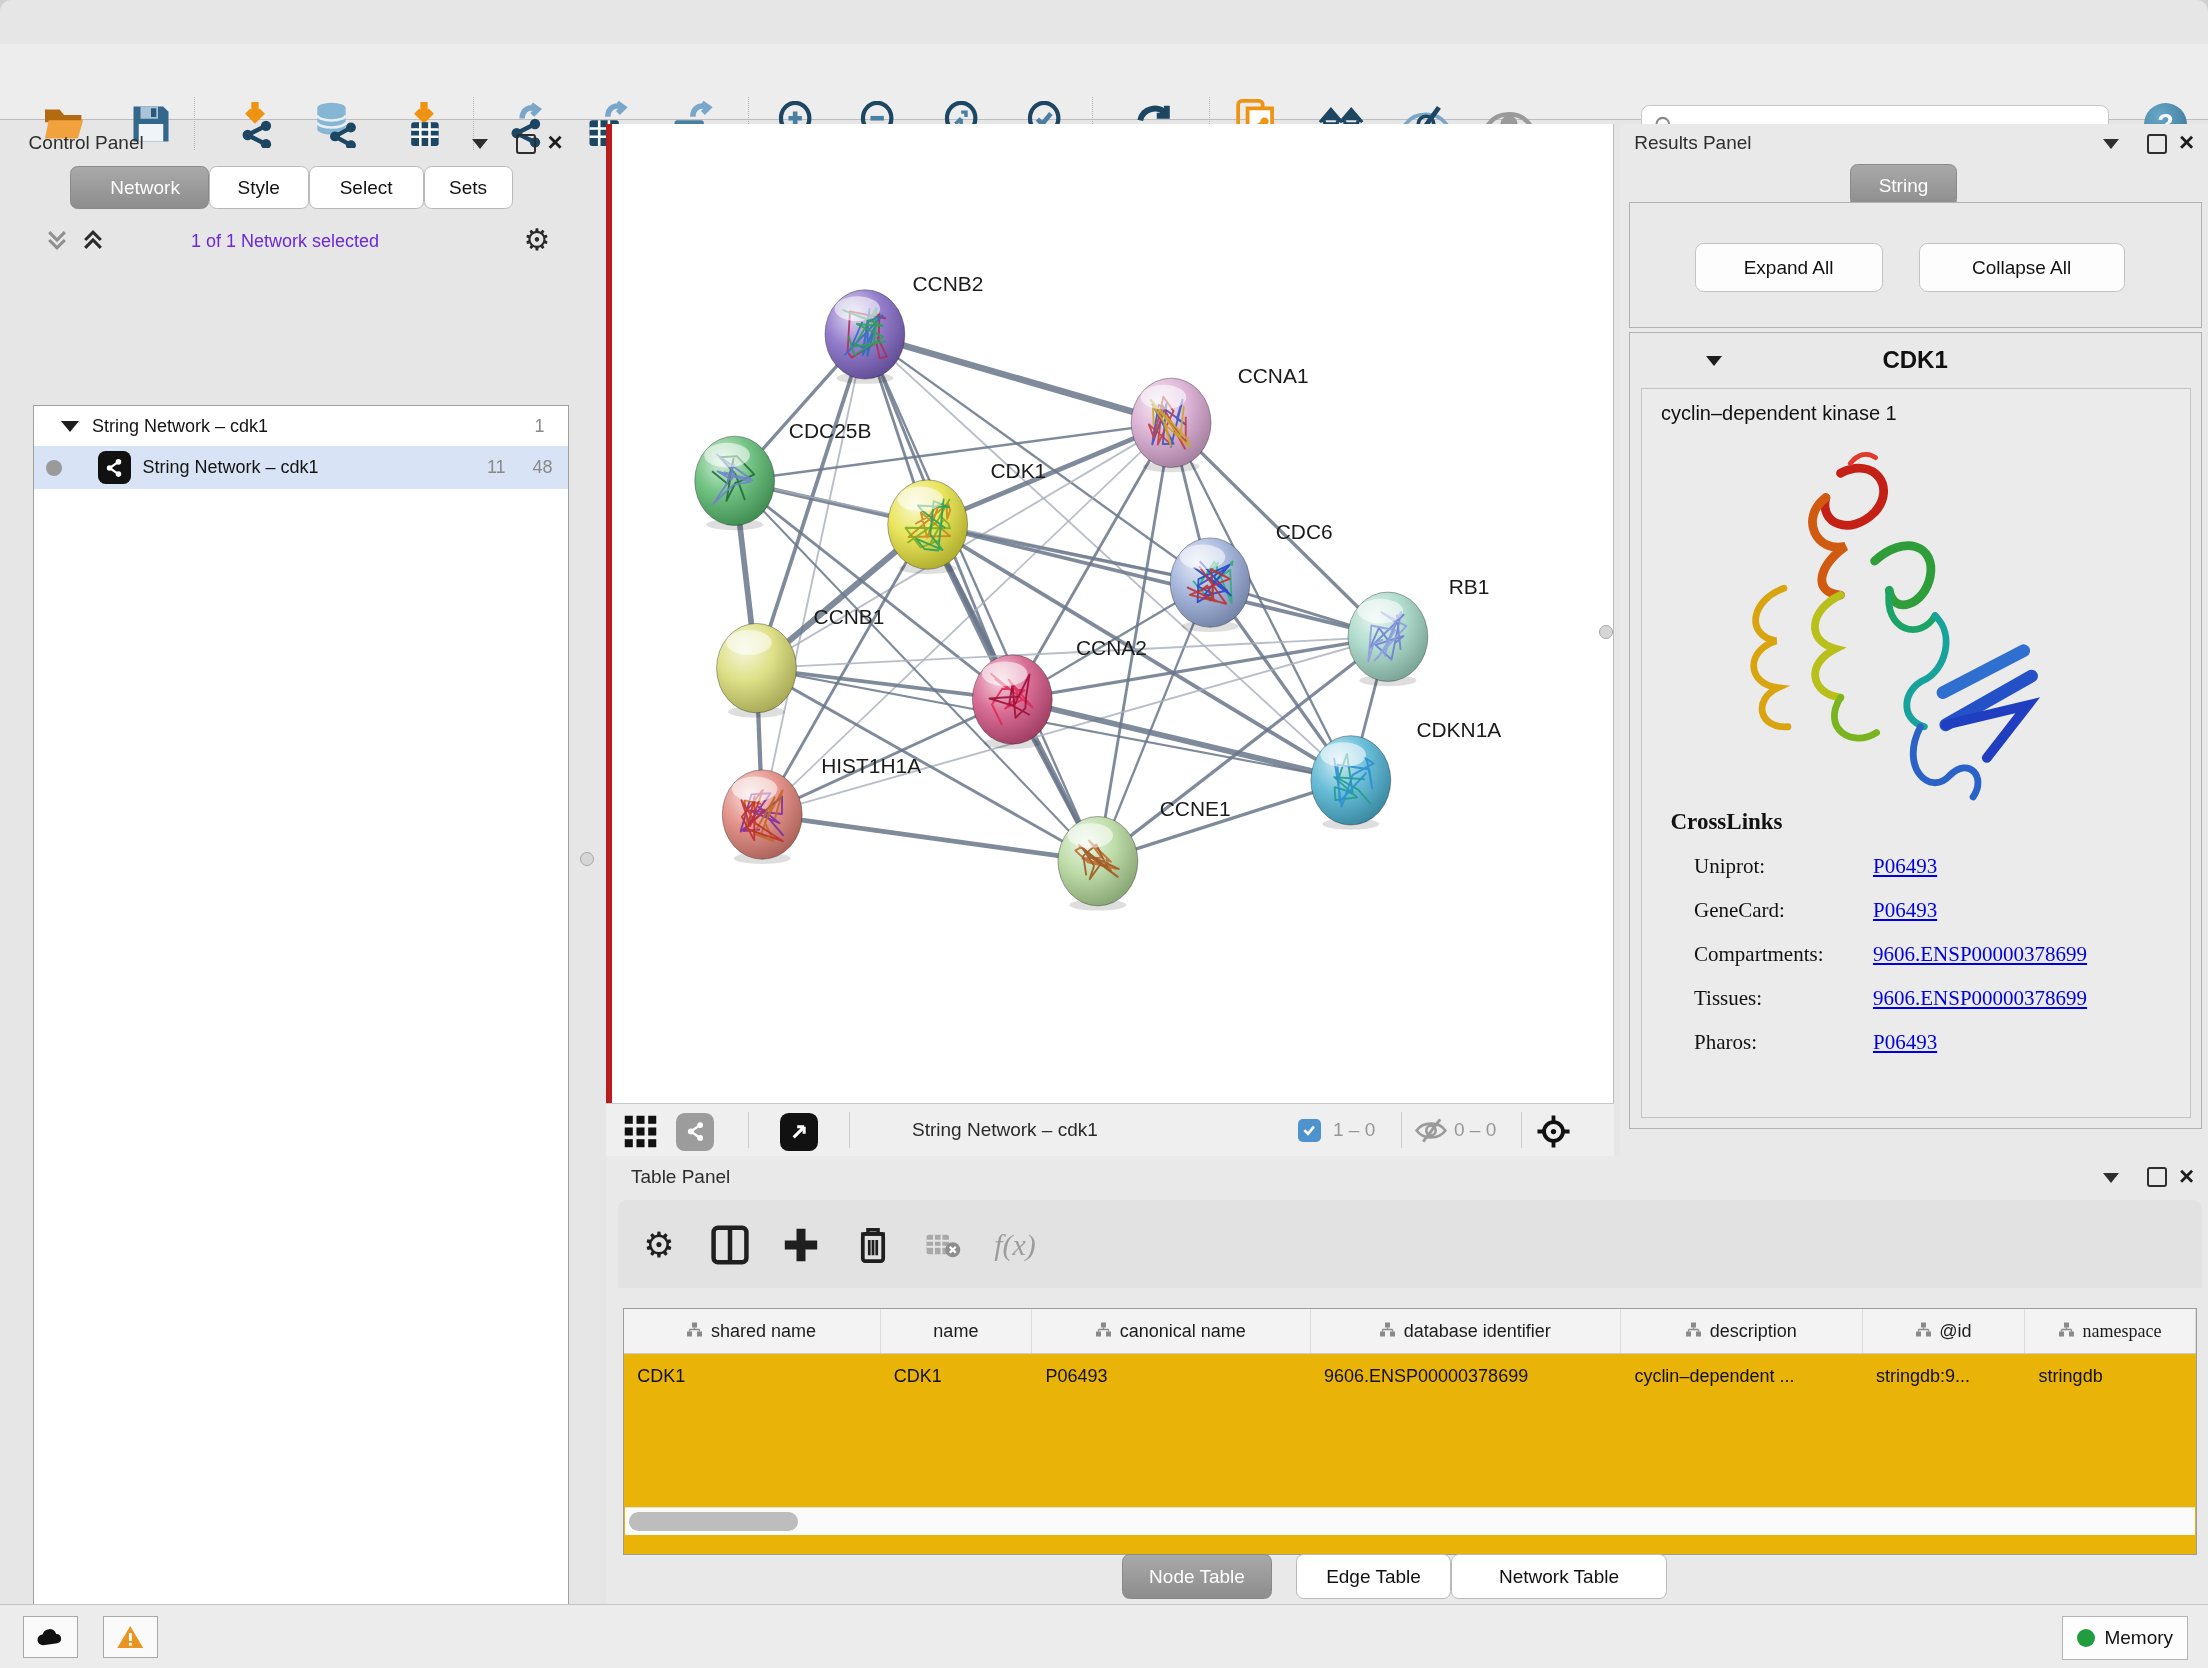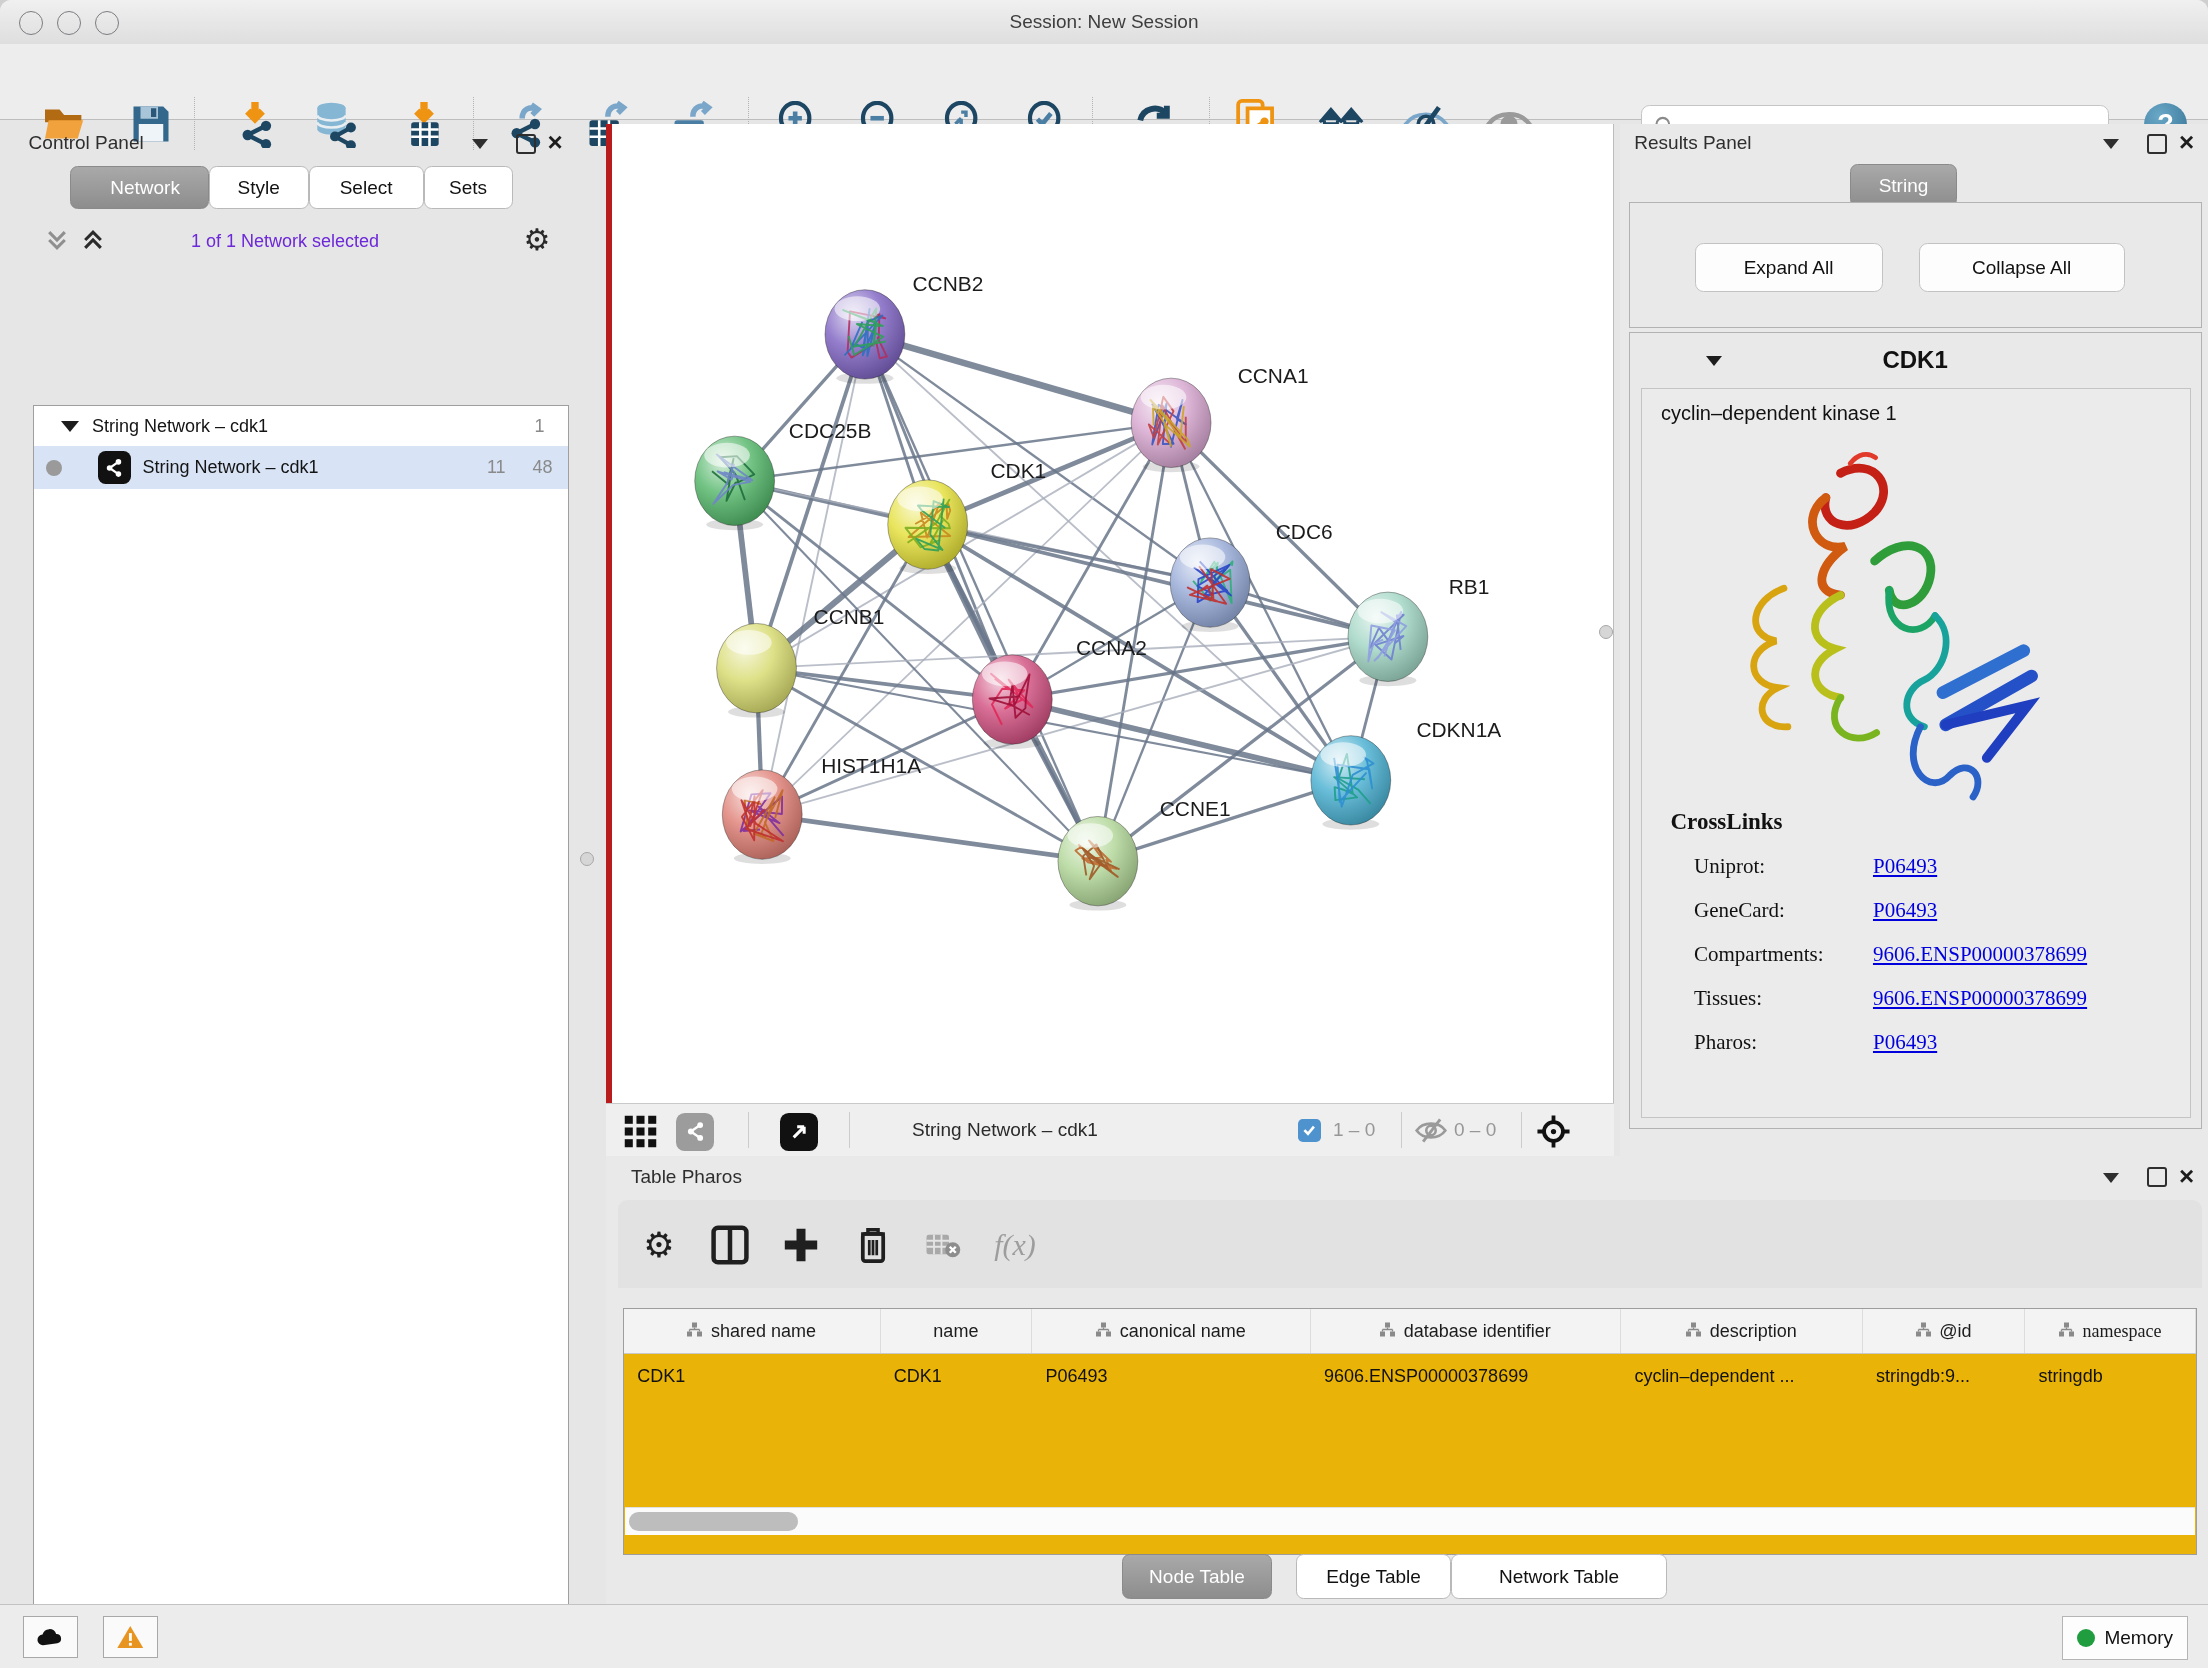--- a/index.html
+++ b/index.html
@@ -92,26 +92,20 @@
     box-sizing:border-box;display:flex;align-items:center;justify-content:center;}
   .mem-btn{position:absolute;left:2062px;top:11.4px;width:124px;height:42px;background:#fdfdfd;
     border:1px solid #b5b5b5;display:flex;align-items:center;justify-content:center;gap:9.5px;font-size:19px;color:#111;}
   .mem-dot{width:18px;height:18px;border-radius:50%;background:#1f9d3f;}
 </style>
 </head>
 <body>
 
 <div class="window">
 
-  <div class="titlebar">
-    <span class="tl" style="left:19px"></span>
-    <span class="tl" style="left:57px"></span>
-    <span class="tl" style="left:95px"></span>
-    <div class="win-title">Session: New Session</div>
-  </div>
 
   <div class="toolbar">
     <div class="icon-btn" style="left:40px">
       <svg width="44" height="40" viewBox="0 0 24 22">
           <path d="M1 3 h8 l2.5 3 H21 v4 H1 z" fill="#b36b13"></path>
           <path d="M3 9 h19 l-3 10 H1 z" fill="#f2a23c"></path>
         </svg>
     </div>
     <div class="icon-btn" style="left:126px">
       <svg width="42" height="42" viewBox="0 0 24 24">
@@ -621,21 +615,21 @@
             <div class="xl-row">
               <span class="xl-label">Pharos:</span>
               <a class="xl-value" href="#">P06493</a>
             </div>
           </div>
       </div>
     </div>
   </div>
 
   <div class="abs" style="left:606px;top:1156px;width:1603px;height:448px;background:#e9e9e9">
-    <div class="abs panel-title" style="left:25px;top:9.5px">Table Pharos</div>
+    <div class="abs panel-title" style="left:25px;top:9.5px">Table Panel</div>
     <span class="abs pc-caret" style="left:1497px;top:17px"></span>
     <span class="abs pc-float" style="left:1541px;top:11.4px"></span>
     <span class="abs pc-close" style="left:1573px;top:10.5px">×</span>
   </div>
 
   <div class="tp-toolbar">
     <div class="tp-tool" style="left:17px;font-size:35px;color:#1f1f1f">⚙</div>
     <div class="tp-tool" style="left:88px">
       <svg width="38" height="40" viewBox="0 0 22 23">
           <rect x="1.5" y="1.5" width="19" height="20" rx="2.5" fill="none" stroke="#1f1f1f" stroke-width="2.6"></rect>

